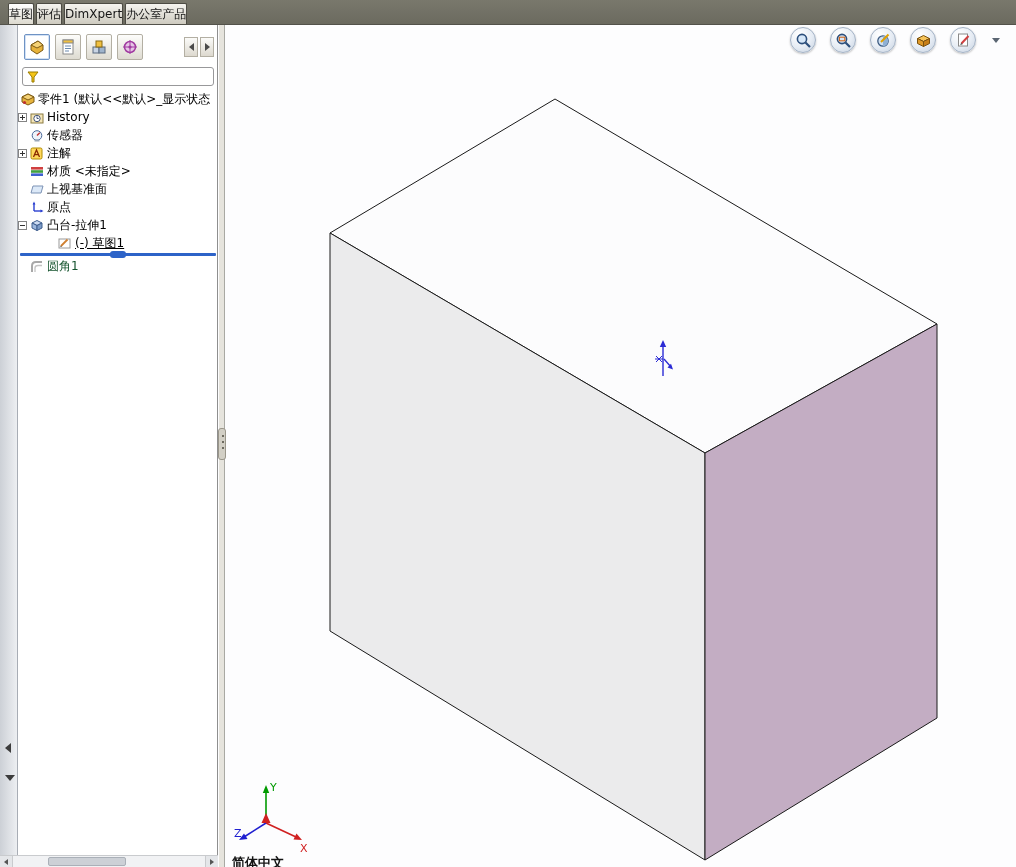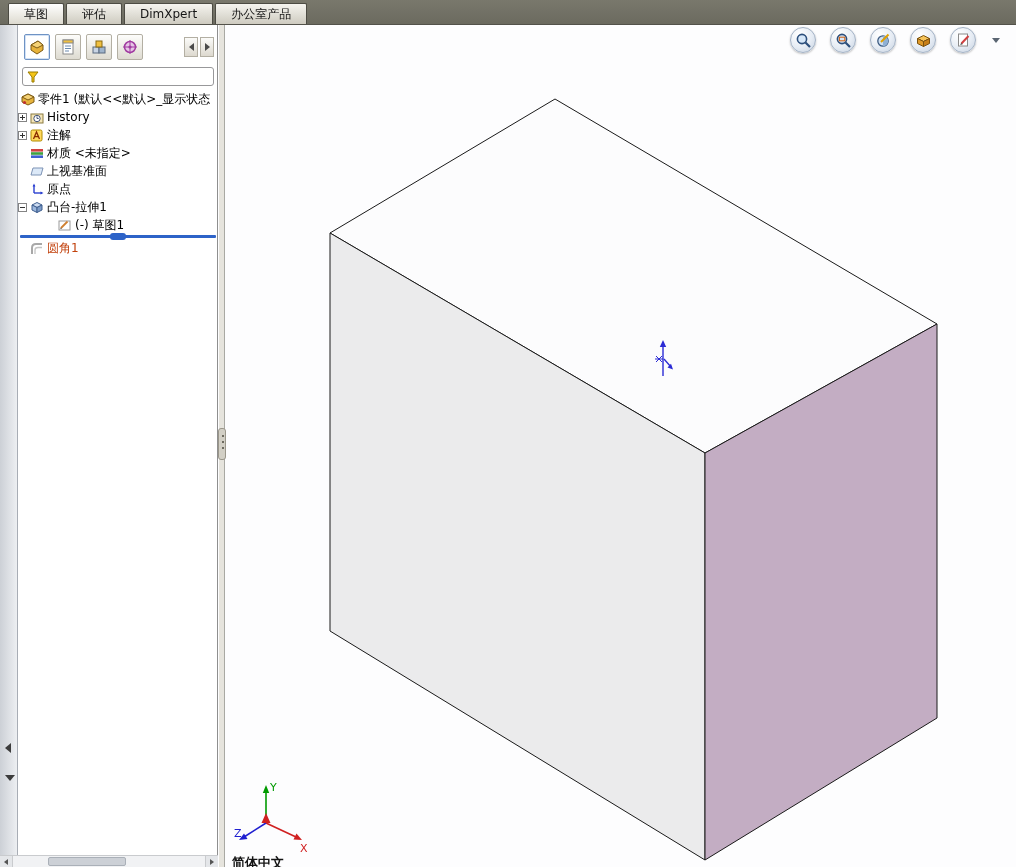--- a/index.html
+++ b/index.html
@@ -3,21 +3,21 @@
 <meta charset="utf-8">
 <style>
   * { margin:0; padding:0; box-sizing:border-box; }
   body { font-family:"DejaVu Sans", sans-serif; background:#888; }
   .app { position:relative; width:1016px; height:867px; background:#fdfdfe; overflow:hidden; }
 
   
   .tabbar { position:absolute; left:0; top:0; width:1016px; height:25px;
             background:linear-gradient(#79786c,#6b6a5f); border-bottom:1px solid #53524a;
             display:flex; align-items:flex-end; padding-left:8px; }
-  .cm-tab { height:21px; padding:0 15px; margin-right:2px; font-size:12px; color:#151515;
+  .cm-tab { height:21px; padding:0 0; margin-right:2px; font-size:12px; color:#151515;
             background:linear-gradient(#f5f4ef,#cecbc0); border:1px solid #4c4b43; border-bottom:none;
             border-radius:2px 2px 0 0; display:flex; align-items:center; cursor:default; }
   .cm-tab.active { background:linear-gradient(#ffffff,#dddacf); }
 
   .workspace { position:absolute; left:0; top:25px; width:1016px; height:842px; }
 
   
   .left-strip { position:absolute; left:0; top:0; width:18px; height:842px;
                 background:linear-gradient(90deg,#ccd0d6,#edeff2); border-right:1px solid #a8adb5; }
   .strip-arrow { position:absolute; left:5px; width:0; height:0; }
@@ -38,24 +38,24 @@
   .tri-right { width:0; height:0; border-top:4px solid transparent; border-bottom:4px solid transparent; border-left:5px solid #4a4a4a; }
 
   .filter-row { position:absolute; left:4px; top:42px; width:192px; height:19px;
                 border:1px solid #98989a; border-radius:3px; background:#fff;
                 display:flex; align-items:center; padding:0 4px; gap:3px; }
   .filter-input { flex:1; border:none; outline:none; font-size:12px; height:15px; font-family:"DejaVu Sans",sans-serif; }
 
   .tree { position:absolute; left:0; top:65px; width:200px; }
   .trow { height:18px; display:flex; align-items:center; white-space:nowrap; overflow:hidden; cursor:default; }
   .trow .lbl { font-size:12px; color:#000; margin-left:3px; }
-  .trow.grayed .lbl { color:#c2410c; }
+  .trow.grayed .lbl { color:#14532d; }
   .lvl0 { padding-left:3px; }
   .lvl1 { }
-  .lvl2 { padding-left:28px; }
+  .lvl2 { padding-left:28px;text-decoration:underline; }
   .expand { width:9px; height:9px; min-width:9px; border:1px solid #848484; background:#fff; position:relative; margin-right:3px; cursor:pointer; }
   .expand::before { content:""; position:absolute; left:1px; right:1px; top:3px; height:1px; background:#333; }
   .expand.plus::after { content:""; position:absolute; top:1px; bottom:1px; left:3px; width:1px; background:#333; }
   .exp-spacer { width:12px; min-width:12px; }
   .ticon { width:14px; min-width:14px; height:13px; display:inline-flex; }
 
   .rollback { position:relative; height:3px; margin:1px 2px 1px 2px; background:#2d63c8; border-radius:1px; }
   .rollback::after { content:""; position:absolute; left:46%; top:-2px; width:16px; height:7px; background:#2d63c8; border-radius:3px; }
 
   
@@ -184,20 +184,31 @@
             <svg width="14" height="13">
                 <rect x="1" y="3" width="12" height="9" fill="#f5e6b8" stroke="#8a7a40"></rect>
                 <circle cx="7" cy="7.5" r="3.2" fill="#ffffff" stroke="#445577"></circle>
                 <line x1="7" y1="7.5" x2="7" y2="5.4" stroke="#445577"></line>
                 <line x1="7" y1="7.5" x2="8.7" y2="7.5" stroke="#445577"></line>
               </svg>
           </span>
           <span class="lbl">History</span>
         </div>
 
+        <div class="trow lvl1">
+          <span class="exp-spacer"></span>
+          <span class="ticon">
+            <svg width="14" height="13">
+                <circle cx="7" cy="6.5" r="4.8" fill="#eef4fb" stroke="#4a6a9a"></circle>
+                <line x1="7" y1="6.5" x2="9.8" y2="3.8" stroke="#c03030" stroke-width="1.4"></line>
+                <rect x="4.5" y="10.5" width="5" height="2" fill="#9aa8ba"></rect>
+              </svg>
+          </span>
+          <span class="lbl">传感器</span>
+        </div>
 
         <div class="trow lvl1">
           <span class="expand plus"></span>
           <span class="ticon">
             <svg width="14" height="13">
                 <rect x="1" y="1" width="11" height="11" rx="1.5" fill="#ffd95e" stroke="#b08a00"></rect>
                 <polyline points="3.5,10 6.5,3 9.5,10" fill="none" stroke="#8a2b00" stroke-width="1.3"></polyline>
                 <line x1="4.6" y1="7.6" x2="8.4" y2="7.6" stroke="#8a2b00" stroke-width="1.3"></line>
               </svg>
           </span>

